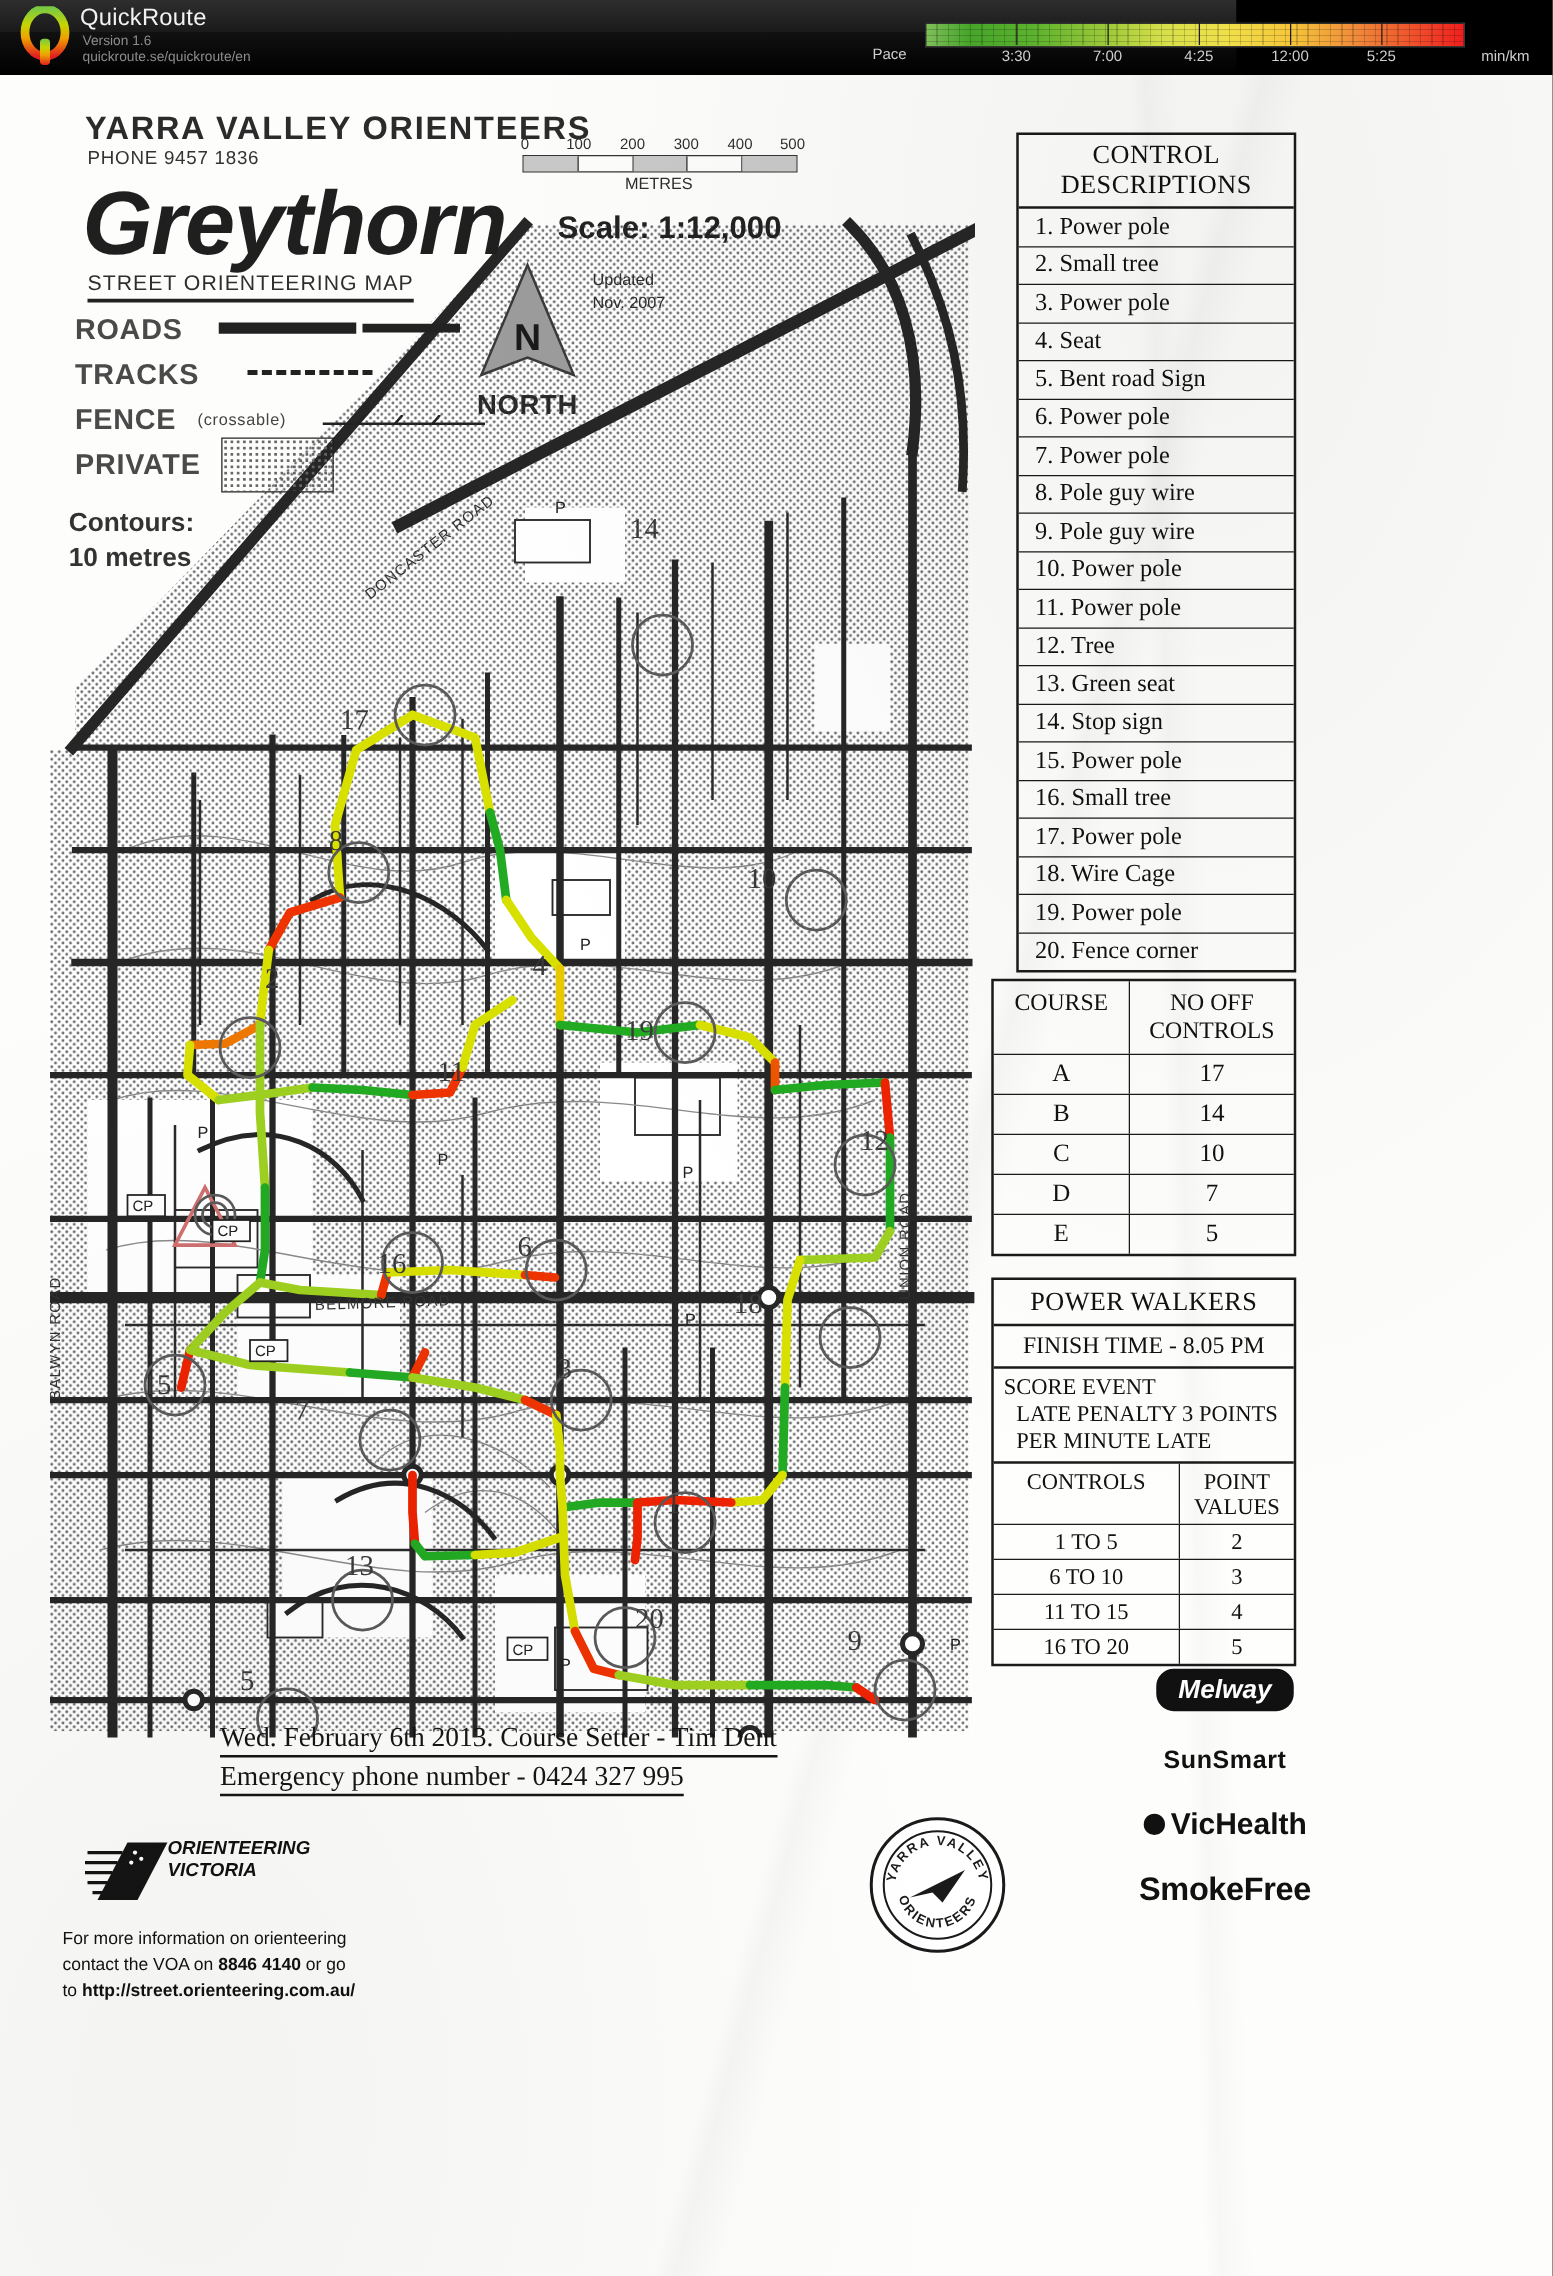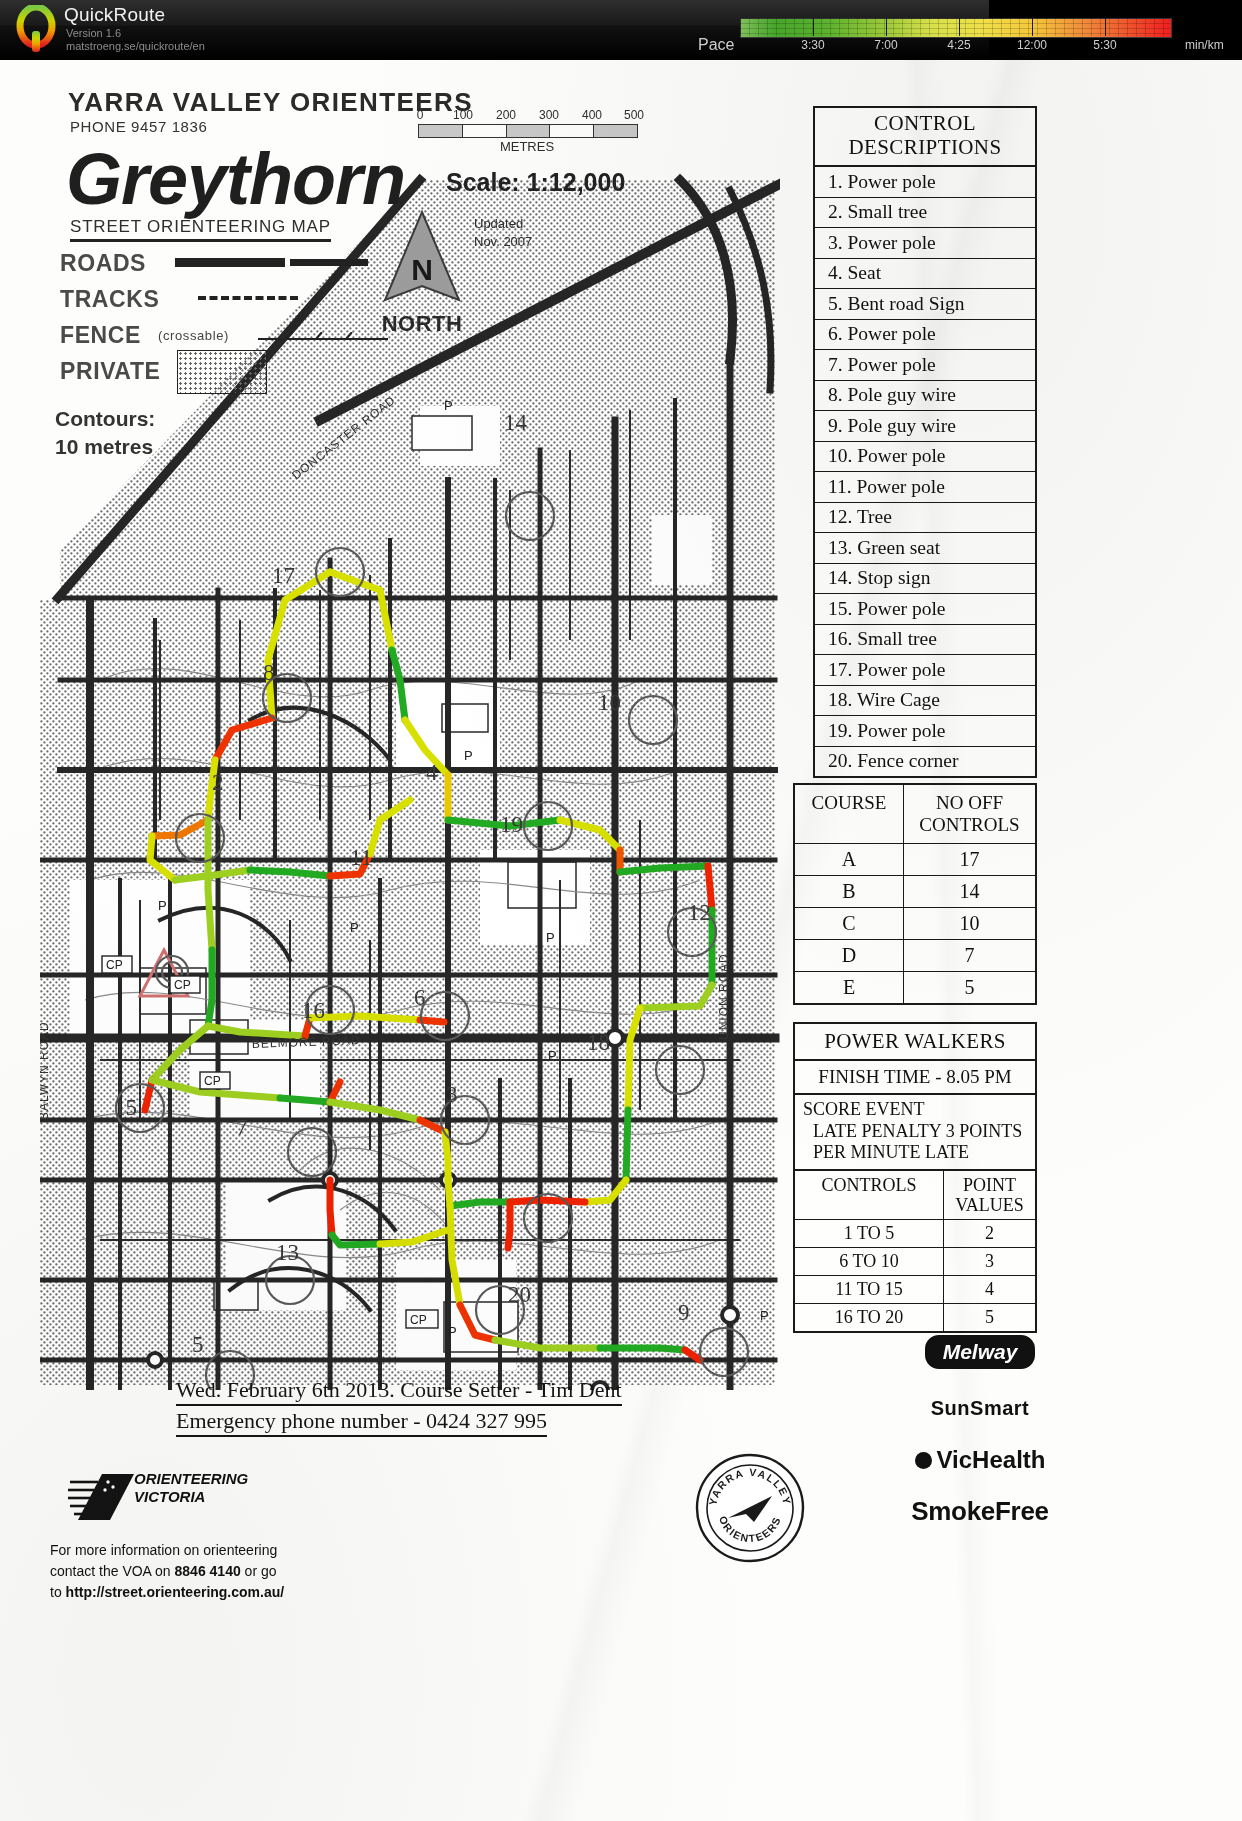--- a/index.html
+++ b/index.html
@@ -11,21 +11,21 @@
     background:linear-gradient(to bottom,#2e2e2e 0%,#1a1a1a 42%,#111 43%,#000 100%);
     border-bottom:1px solid #000;}
   #qr-logo{position:absolute;left:14px;top:5px;width:48px;height:50px;}
   #qr-logo svg{display:block;}
   #qr-title{position:absolute;left:64px;top:4px;color:#f2f2f2;font-size:19px;letter-spacing:.2px;}
   #qr-version{position:absolute;left:66px;top:27px;color:#8d8d8d;font-size:11px;}
   #qr-url{position:absolute;left:66px;top:40px;color:#8d8d8d;font-size:11px;}
 
   
   #pace-wrap{position:absolute;left:690px;top:8px;width:545px;height:48px;}
-  #pace-label{position:absolute;left:8px;top:28px;color:#cfcfcf;font-size:16px;}
+  #pace-label{position:absolute;left:8px;top:28px;color:#cfcfcf;font-size:12px;}
   #pace-bar{position:absolute;left:50px;top:10px;width:430px;height:18px;
     background:linear-gradient(to right,
       #7fbf5a 0%,#46a52a 8%,#5cb22e 20%,#9fca3a 34%,#d6e04a 44%,
       #f0e04a 56%,#f5c63a 68%,#f08a3a 80%,#ef4a2a 92%,#f01e1e 100%);
     border:1px solid #3a3a3a;}
   .pace-tick{position:absolute;top:10px;width:1px;height:18px;background:#1a1a1a;}
   .pace-tlabel{position:absolute;top:30px;color:#cfcfcf;font-size:12px;transform:translateX(-50%);text-align:right;}
   #pace-unit{position:absolute;left:495px;top:30px;color:#cfcfcf;font-size:12px;}
   
   #pace-grid{position:absolute;left:50px;top:10px;width:430px;height:18px;
@@ -150,36 +150,36 @@
           <stop offset="62%" stop-color="#f0a000"></stop>
           <stop offset="100%" stop-color="#e02020"></stop>
         </linearGradient>
       </defs>
       <ellipse cx="22" cy="21" rx="16" ry="19" fill="none" stroke="url(#qgrad)" stroke-width="7"></ellipse>
       <rect x="18" y="26" width="8" height="21" rx="3" fill="url(#qgrad)"></rect>
     </svg>
   </div>
   <div id="qr-title">QuickRoute</div>
   <div id="qr-version">Version 1.6</div>
-  <div id="qr-url">matstroeng.se/quickroute/en</div>
+  <div id="qr-url">quickroute.se/quickroute/en</div>
 
   <div id="pace-wrap">
     <div id="pace-label">Pace</div>
     <div id="pace-bar"></div>
     <div id="pace-grid"></div>
     <div class="pace-tick" style="left:123px"></div>
     <div class="pace-tick" style="left:196px"></div>
     <div class="pace-tick" style="left:269px"></div>
     <div class="pace-tick" style="left:342px"></div>
     <div class="pace-tick" style="left:415px"></div>
     <div class="pace-tlabel" style="left:123px">3:30</div>
     <div class="pace-tlabel" style="left:196px">7:00</div>
     <div class="pace-tlabel" style="left:269px">4:25</div>
     <div class="pace-tlabel" style="left:342px">12:00</div>
-    <div class="pace-tlabel" style="left:415px">5:30</div>
+    <div class="pace-tlabel" style="left:415px">5:25</div>
     <div id="pace-unit">min/km</div>
   </div>
 </div>
 
 <div id="sheet-edge-l"></div>
 <div id="sheet-edge-r"></div>
 
 <div id="sheet">
 
   <div id="mapcanvas">

